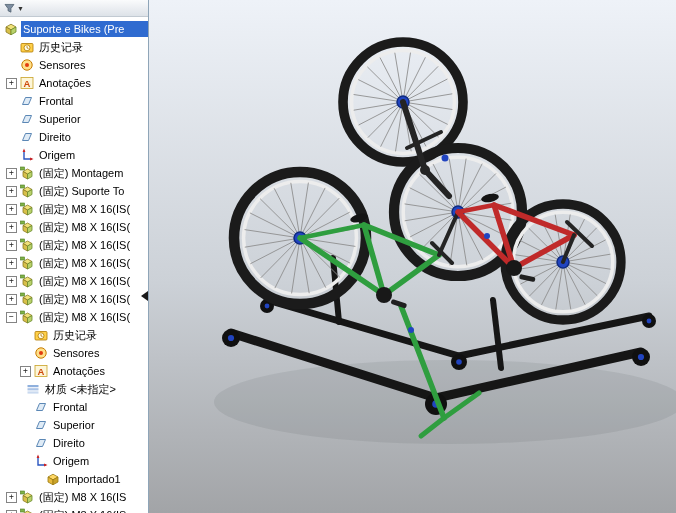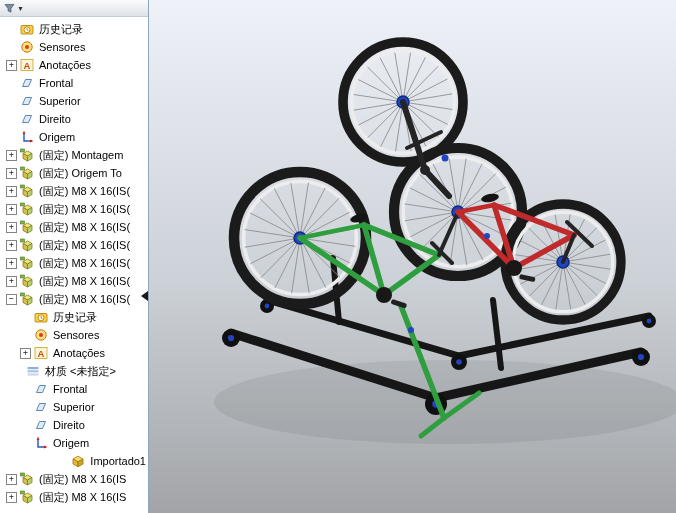--- a/index.html
+++ b/index.html
@@ -39,20 +39,30 @@
   <div class="left-panel">
     <div class="panel-toolbar">
       <span class="filter-btn">
         <svg viewBox="0 0 16 16" width="13" height="13">
           <path d="M2.5 3 H13.5 L9.8 8 V12.5 L6.2 10.8 V8 Z" fill="#7d8da0" stroke="#4a5a6a" stroke-width="0.9"></path>
         </svg>
       </span>
       <span class="dd-arrow">▼</span>
     </div>
     <div class="tree">
+        <div class="tree-row selected" style="padding-left: 4px;">
+          <span class="tree-icon">
+            <svg viewBox="0 0 14 14">
+              <polygon points="2,5 7,2.2 12,5 7,7.8" fill="#efe27a" stroke="#8a7a22" stroke-width="0.8"></polygon>
+              <polygon points="2,5 7,7.8 7,12.8 2,10" fill="#d8c04a" stroke="#8a7a22" stroke-width="0.8"></polygon>
+              <polygon points="12,5 7,7.8 7,12.8 12,10" fill="#b9d16a" stroke="#6a8a2a" stroke-width="0.8"></polygon>
+            </svg>
+          </span>
+          <span class="tree-label" style="background-color: rgb(47, 107, 208);">Suporte e Bikes  (Pre</span>
+        </div>
         <div class="tree-row" style="padding-left: 6px;">
           <span class="expander empty"></span>
           <span class="tree-icon">
             <svg viewBox="0 0 14 14">
               <rect x="1" y="3.5" width="12" height="8.5" rx="1" fill="#ffd04a" stroke="#b07800" stroke-width="0.8"></rect>
               <circle cx="7" cy="7.8" r="3" fill="#fffbe8" stroke="#b07800" stroke-width="0.8"></circle>
               <path d="M7 6.2 L7 7.8 L8.5 8.7" stroke="#b07800" stroke-width="0.9" fill="none"></path>
             </svg>
           </span>
           <span class="tree-label">历史记录</span>
@@ -130,21 +140,21 @@
         <div class="tree-row" style="padding-left: 6px;">
           <span class="expander">+</span>
           <span class="tree-icon">
             <svg viewBox="0 0 14 14">
               <polygon points="3,5.5 7.5,3 12,5.5 7.5,8" fill="#efe27a" stroke="#8a7a22" stroke-width="0.8"></polygon>
               <polygon points="3,5.5 7.5,8 7.5,13 3,10.5" fill="#d8c04a" stroke="#8a7a22" stroke-width="0.8"></polygon>
               <polygon points="12,5.5 7.5,8 7.5,13 12,10.5" fill="#b9d16a" stroke="#6a8a2a" stroke-width="0.8"></polygon>
               <rect x="0.5" y="1" width="4" height="3" fill="#7fb347" stroke="#4a7a1f" stroke-width="0.6"></rect>
             </svg>
           </span>
-          <span class="tree-label">(固定) Origem To</span>
+          <span class="tree-label">(固定) Suporte To</span>
         </div>
         <div class="tree-row" style="padding-left: 6px;">
           <span class="expander">+</span>
           <span class="tree-icon">
             <svg viewBox="0 0 14 14">
               <polygon points="3,5.5 7.5,3 12,5.5 7.5,8" fill="#efe27a" stroke="#8a7a22" stroke-width="0.8"></polygon>
               <polygon points="3,5.5 7.5,8 7.5,13 3,10.5" fill="#d8c04a" stroke="#8a7a22" stroke-width="0.8"></polygon>
               <polygon points="12,5.5 7.5,8 7.5,13 12,10.5" fill="#b9d16a" stroke="#6a8a2a" stroke-width="0.8"></polygon>
               <rect x="0.5" y="1" width="4" height="3" fill="#7fb347" stroke="#4a7a1f" stroke-width="0.6"></rect>
             </svg>
@@ -296,21 +306,21 @@
           <span class="expander empty"></span>
           <span class="tree-icon">
             <svg viewBox="0 0 14 14">
               <path d="M4 2.5 L4 11 L12 11" stroke="#2a55c0" stroke-width="1.4" fill="none"></path>
               <polygon points="4,0.5 2.6,4 5.4,4" fill="#cc2222"></polygon>
               <polygon points="13.5,11 10,9.6 10,12.4" fill="#cc2222"></polygon>
             </svg>
           </span>
           <span class="tree-label">Origem</span>
         </div>
-        <div class="tree-row" style="padding-left: 32px; justify-content: flex-end;">
+        <div class="tree-row" style="padding-left: 32px;">
           <span class="expander empty"></span>
           <span class="tree-icon">
             <svg viewBox="0 0 14 14">
               <polygon points="2,5 7,2.2 12,5 7,7.8" fill="#ffd866" stroke="#9a7a10" stroke-width="0.8"></polygon>
               <polygon points="2,5 7,7.8 7,12.8 2,10" fill="#e6b93c" stroke="#9a7a10" stroke-width="0.8"></polygon>
               <polygon points="12,5 7,7.8 7,12.8 12,10" fill="#caa32a" stroke="#9a7a10" stroke-width="0.8"></polygon>
             </svg>
           </span>
           <span class="tree-label">Importado1</span>
         </div>

